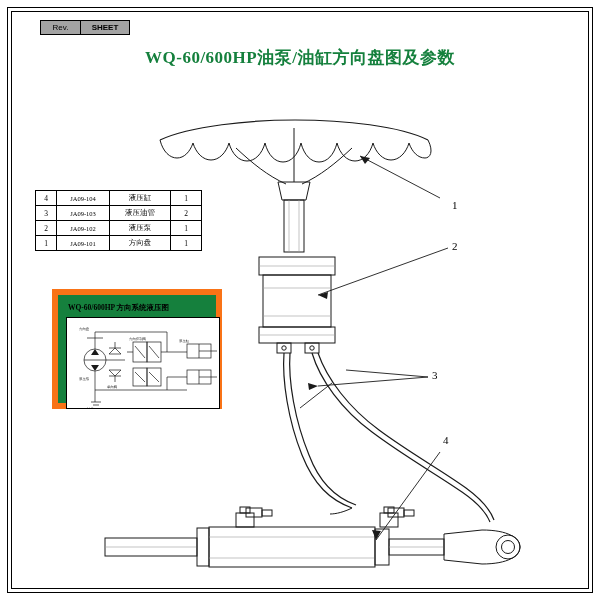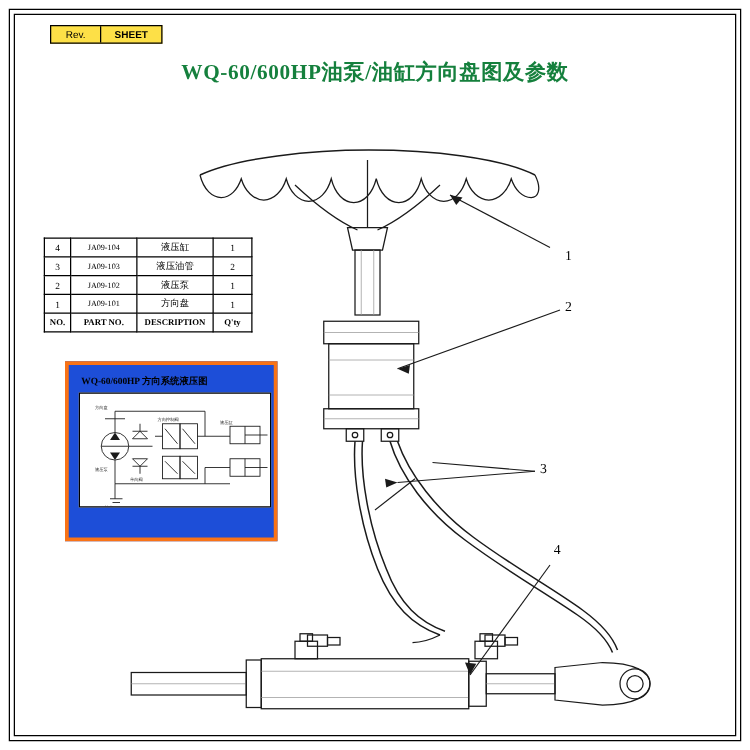--- a/index.html
+++ b/index.html
@@ -22,21 +22,21 @@
   .frame-inner{
     position:absolute;left:11px;top:11px;width:578px;height:578px;
     border:1px solid #000;box-sizing:border-box;
   }
   
   .rev-block{
     position:absolute;left:40px;top:20px;
     border:1px solid #000;box-sizing:border-box;
     display:flex;
     font-size:8px;
-    background:#fde047;
+    background:#a3a3a3;
   }
   .rev-block .cell{
     border-right:1px solid #000;
     padding:2px 0;
     text-align:center;
     box-sizing:border-box;
   }
   .rev-block .cell:last-child{border-right:none;}
   .rev-c1{width:40px;}
   .rev-c2{width:48px;font-weight:bold;}
@@ -68,23 +68,23 @@
     font-family:"Liberation Serif", serif;
   }
   .bom td.c-no{width:16px;}
   .bom td.c-part{width:48px;font-size:6.5px;}
   .bom td.c-desc{width:56px;}
   .bom td.c-qty{width:26px;}
   .bom tr.header td{font-weight:bold;font-size:7px;}
 
   
   .schem-box{
-    position:absolute;left:52px;top:289px;width:170px;height:144px;
-    border:3px solid #f97316;
-    background:#1d4ed8;
+    position:absolute;left:52px;top:289px;width:170px;height:120px;
+    border:6px solid #f97316;
+    background:#15803d;
     box-sizing:border-box;
   }
   .schem-title{
     position:absolute;left:10px;top:8px;
     font-size:7.5px;font-weight:bold;
     font-family:"Liberation Serif", serif;
     color:#000;
     white-space:nowrap;
   }
   .schem-inner{
@@ -242,26 +242,20 @@
         <td class="c-part">JA09-102</td>
         <td class="c-desc">液压泵</td>
         <td class="c-qty">1</td>
       </tr>
       <tr>
         <td class="c-no">1</td>
         <td class="c-part">JA09-101</td>
         <td class="c-desc">方向盘</td>
         <td class="c-qty">1</td>
       </tr>
-      <tr class="header">
-        <td class="c-no">NO.</td>
-        <td class="c-part">PART NO.</td>
-        <td class="c-desc">DESCRIPTION</td>
-        <td class="c-qty">Q'ty</td>
-      </tr>
     </tbody>
   </table>
 
   <div class="schem-box">
     <div class="schem-title">WQ-60/600HP 方向系统液压图</div>
     <div class="schem-inner">
       <svg class="schem-svg" width="154" height="92" viewBox="0 0 154 92">
         <g fill="none" stroke="#1a1a1a" stroke-width="0.7">
 
           <circle cx="28" cy="42" r="11"></circle>

